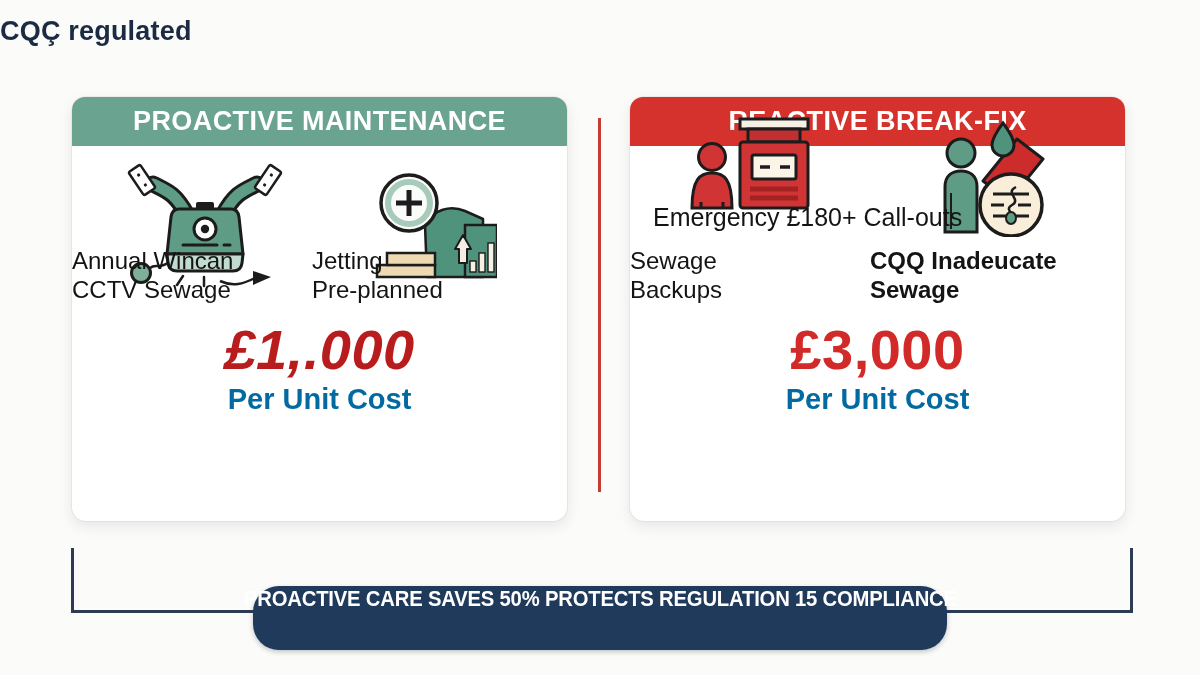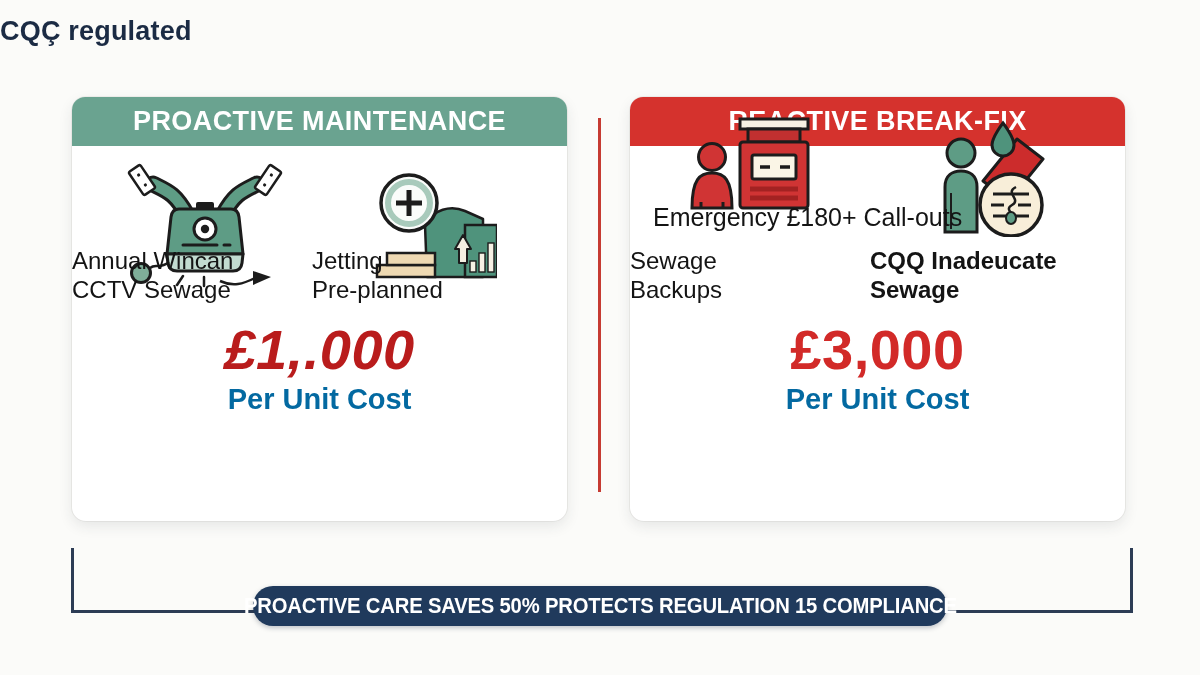--- a/index.html
+++ b/index.html
@@ -56,23 +56,23 @@
   }
 
   .bracket{
     position:absolute;left:71px;top:548px;width:1056px;height:62px;
     border-left:3px solid #2c3c55;
     border-right:3px solid #2c3c55;
     border-bottom:3px solid #2c3c55;
   }
 
   .banner-pill{
-    position:absolute;left:253px;top:586px;width:694px;height:40px;
+    position:absolute;left:253px;top:586px;width:694px;height:64px;
     background:#203a5c;border-radius:26px;
-    display:flex;align-items:center;justify-content:center;
+    display:flex;justify-content:center;
     box-shadow:0 2px 5px rgba(20,30,50,.25);
   }
   .banner-pill .txt{
     color:#ffffff;font-size:22px;font-weight:700;white-space:nowrap;
     display:inline-block;transform:scaleX(.92);letter-spacing:-.2px;
   }
 
   svg{display:block;}
 </style>
 </head>

